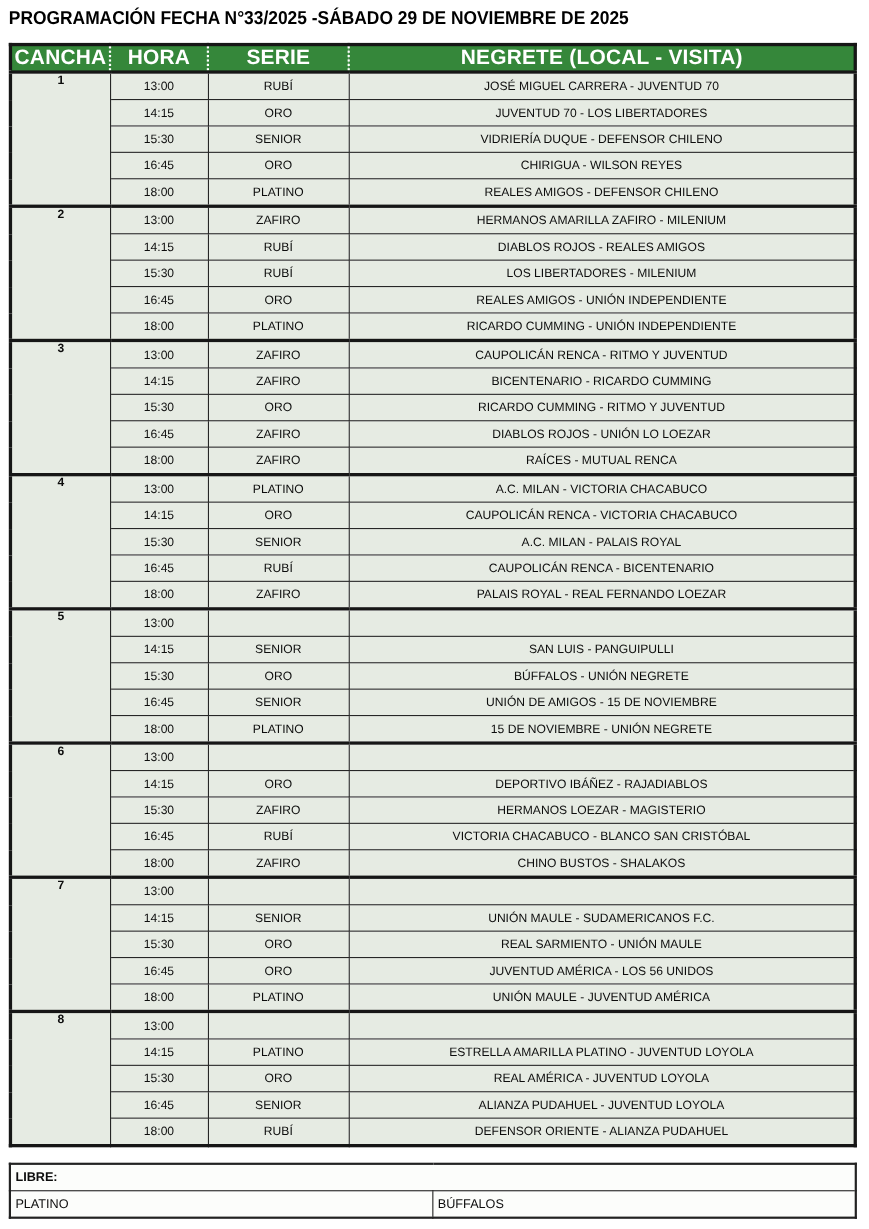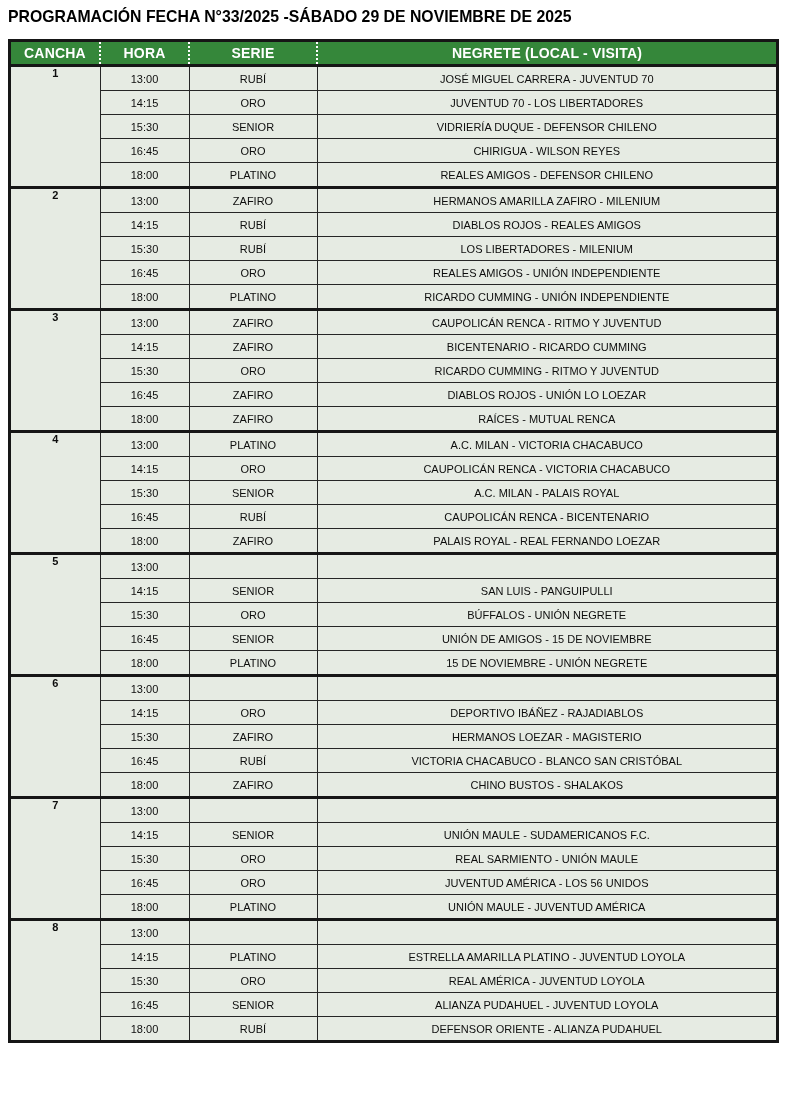--- a/index.html
+++ b/index.html
@@ -29,21 +29,21 @@
   }
   table.sched {
     width: 771px;
     border-collapse: collapse;
     table-layout: fixed;
     border: 3px solid var(--border-dark, #161616);
   }
   table.sched th {
     background: var(--header-green, #35873a);
     color: #ffffff;
-    font-size: 14px;
+    font-size: 19px;
     font-weight: bold;
     height: 22px;
     padding: 0;
     text-align: center;
     letter-spacing: 0.2px;
   }
   table.sched th + th {
     border-left: 2px dotted #ffffff;
   }
   .col-cancha { width: 88px; }
@@ -310,14 +310,25 @@
           <td class="equipos-cell">ALIANZA PUDAHUEL - JUVENTUD LOYOLA</td>
         </tr>
         <tr>
           <td class="hora-cell">18:00</td>
           <td class="serie-cell">RUBÍ</td>
           <td class="equipos-cell">DEFENSOR ORIENTE - ALIANZA PUDAHUEL</td>
         </tr>
       </tbody>
   </table>
 
+  <table class="libre">
+    <tbody>
+      <tr>
+        <td colspan="2" class="libre-label">LIBRE:</td>
+      </tr>
+      <tr>
+        <td class="libre-serie">PLATINO</td>
+        <td class="libre-team">BÚFFALOS</td>
+      </tr>
+    </tbody>
+  </table>
 
 </div>
 
 </body></html>

